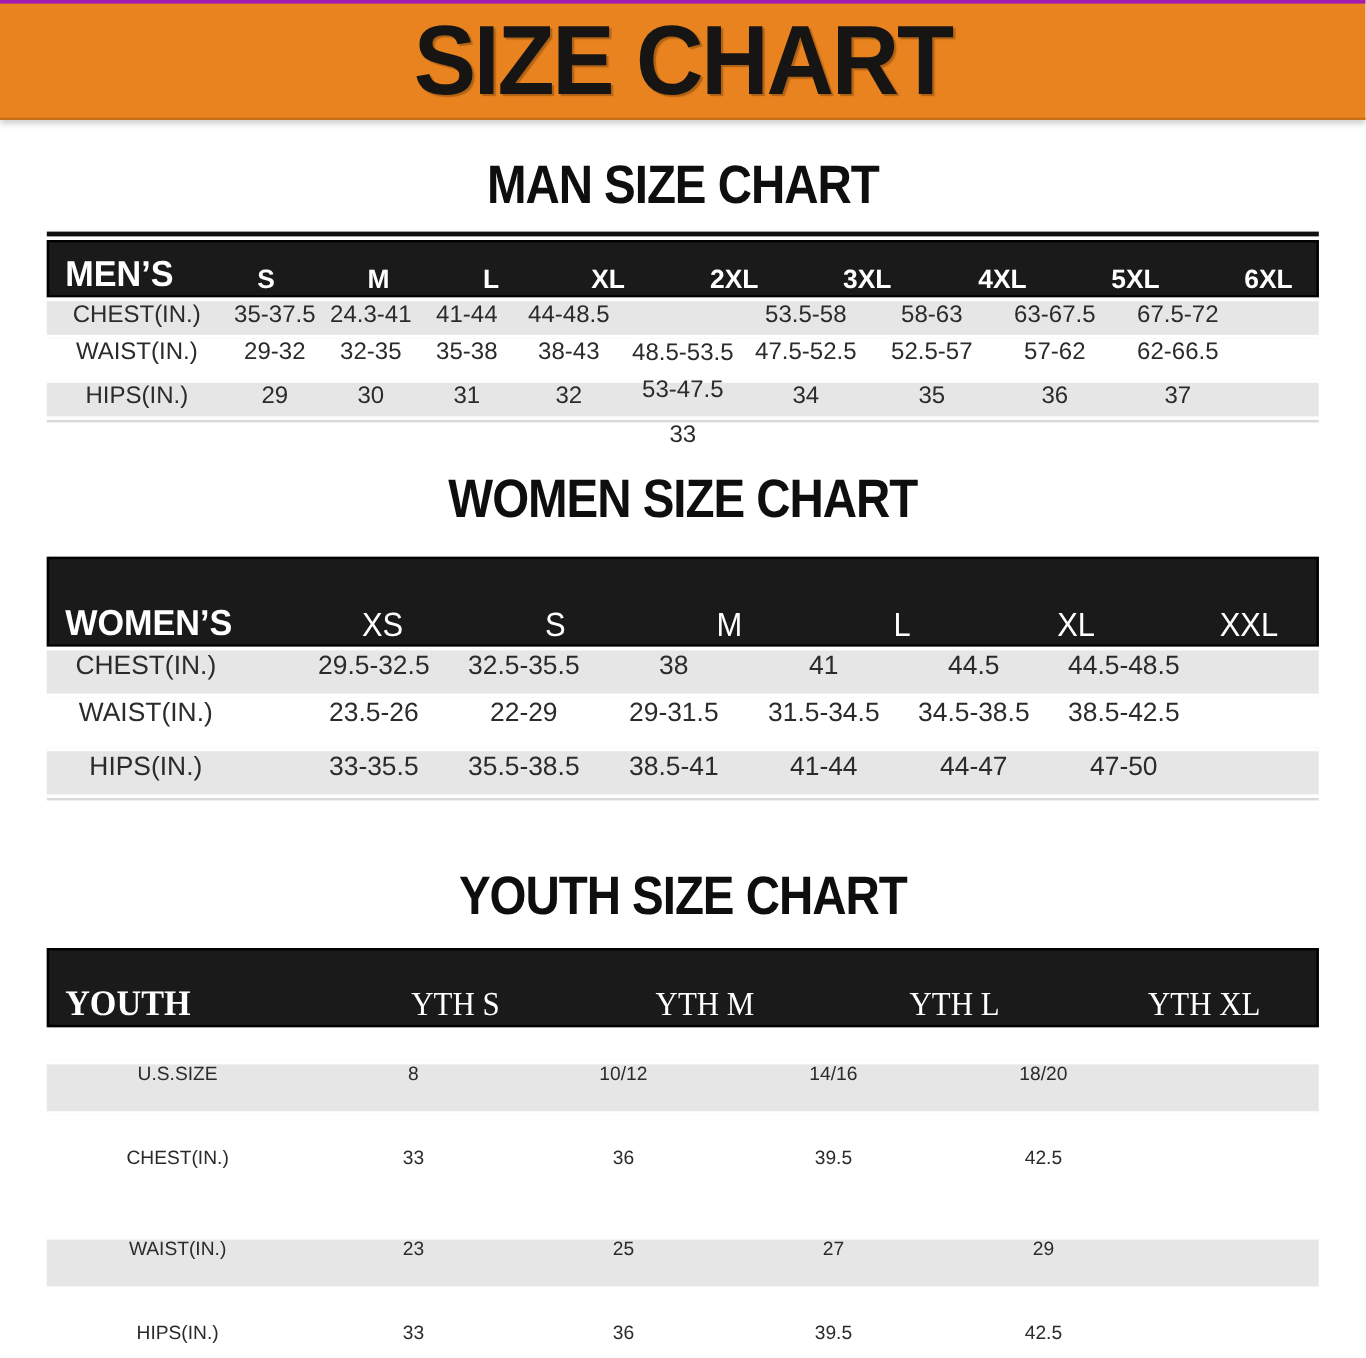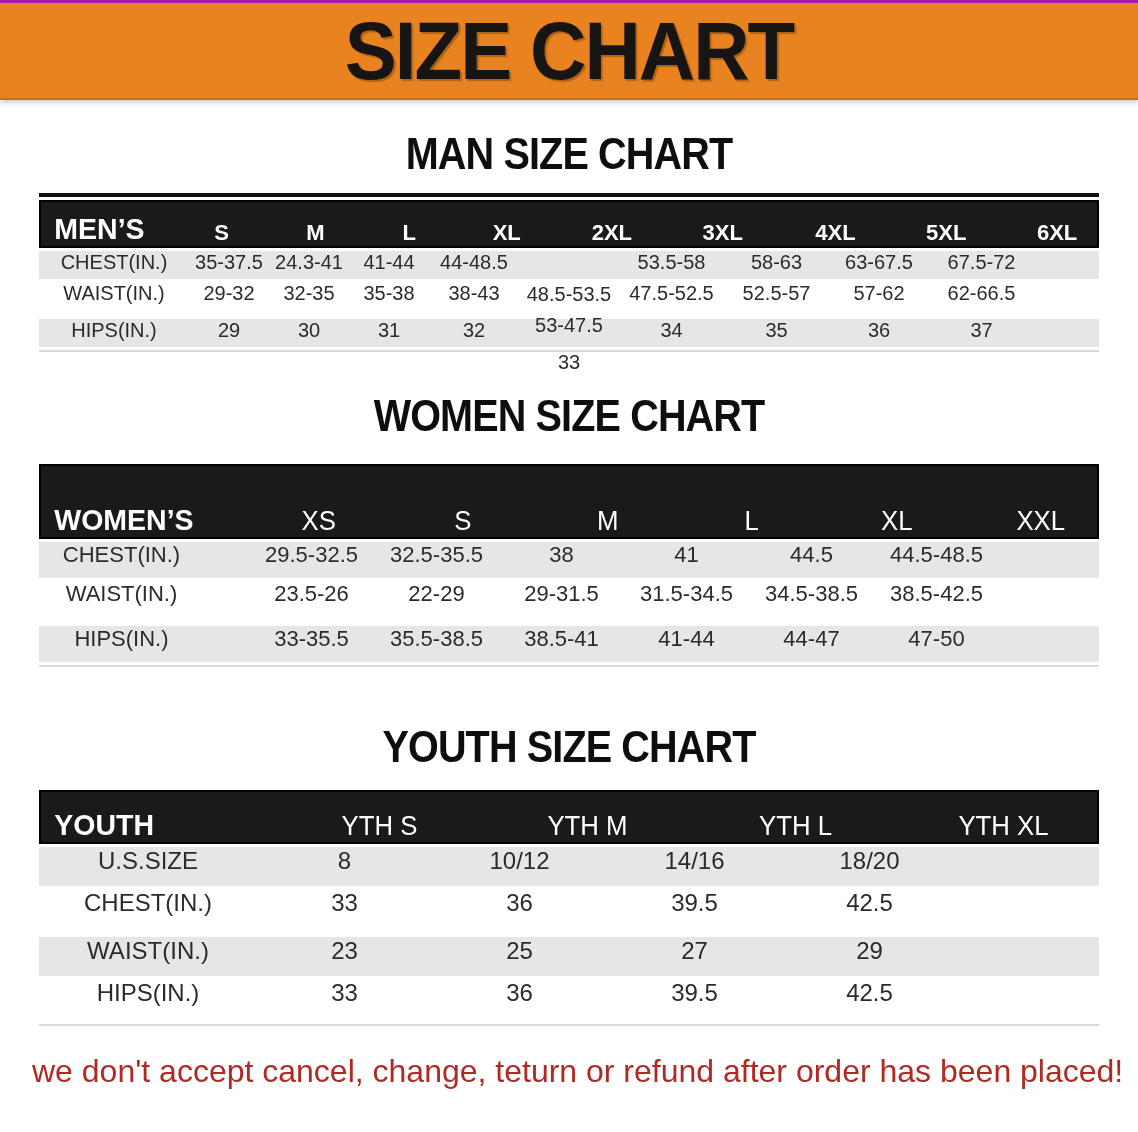--- a/index.html
+++ b/index.html
@@ -25,32 +25,32 @@
   .tbl-men   { margin-top:16px; }
   .tbl-women { margin-top:24px; }
   .tbl-youth { margin-top:20px; }
 
   .topline { height:4px; background:#111; margin-bottom:3px; }
 
   .band { background:#1A1A1A; border:2px solid #000; display:flex; align-items:flex-end;
           color:#fff;gap:33px; }
   .band-men   { height:48px; }
   .band-women { height:75px; }
-  .band-youth { height:54px; }
+  .band-youth { height:66px;font-family:Liberation Serif, serif; }
 
   .blabel { font-weight:bold; font-size:30px; padding-left:14px; letter-spacing:0;
             transform:scaleX(0.95); transform-origin:left center; white-space:nowrap; }
   .bcol { text-align:center; white-space:nowrap; }
   .band-men .bcol { font-size:22px; font-weight:bold; }
   .band-women .bcol, .band-youth .bcol { font-size:28px; font-weight:500; transform:scaleX(0.92); }
 
   .row { display:flex; color:#2b2b2b; }
   .row-men   { height:34px; font-size:20px; }
   .row-women { height:42px; font-size:22px; }
-  .row-youth { height:45px; font-size:24px; }
+  .row-youth { height:45px; font-size:16px;margin-top:28px; }
   .row.gray  { background:#E6E6E6; border-top:3px solid #fff; border-bottom:3px solid #fff; }
 
   .rlabel { text-align:center; font-weight:400; white-space:nowrap; }
   .cell   { text-align:center; white-space:nowrap; }
   .botline { height:2px; background:#d9d9d9; }
 
   
   .men .c0{width:150px;} .men .c1{width:80px;} .men .c2{width:80px;} .men .c3{width:80px;}
   .men .c4{width:90px;}  .men .c5{width:100px;margin-top:32px;} .men .c6{width:105px;} .men .c7{width:105px;}
   .men .c8{width:100px;} .men .c9{width:105px;}

